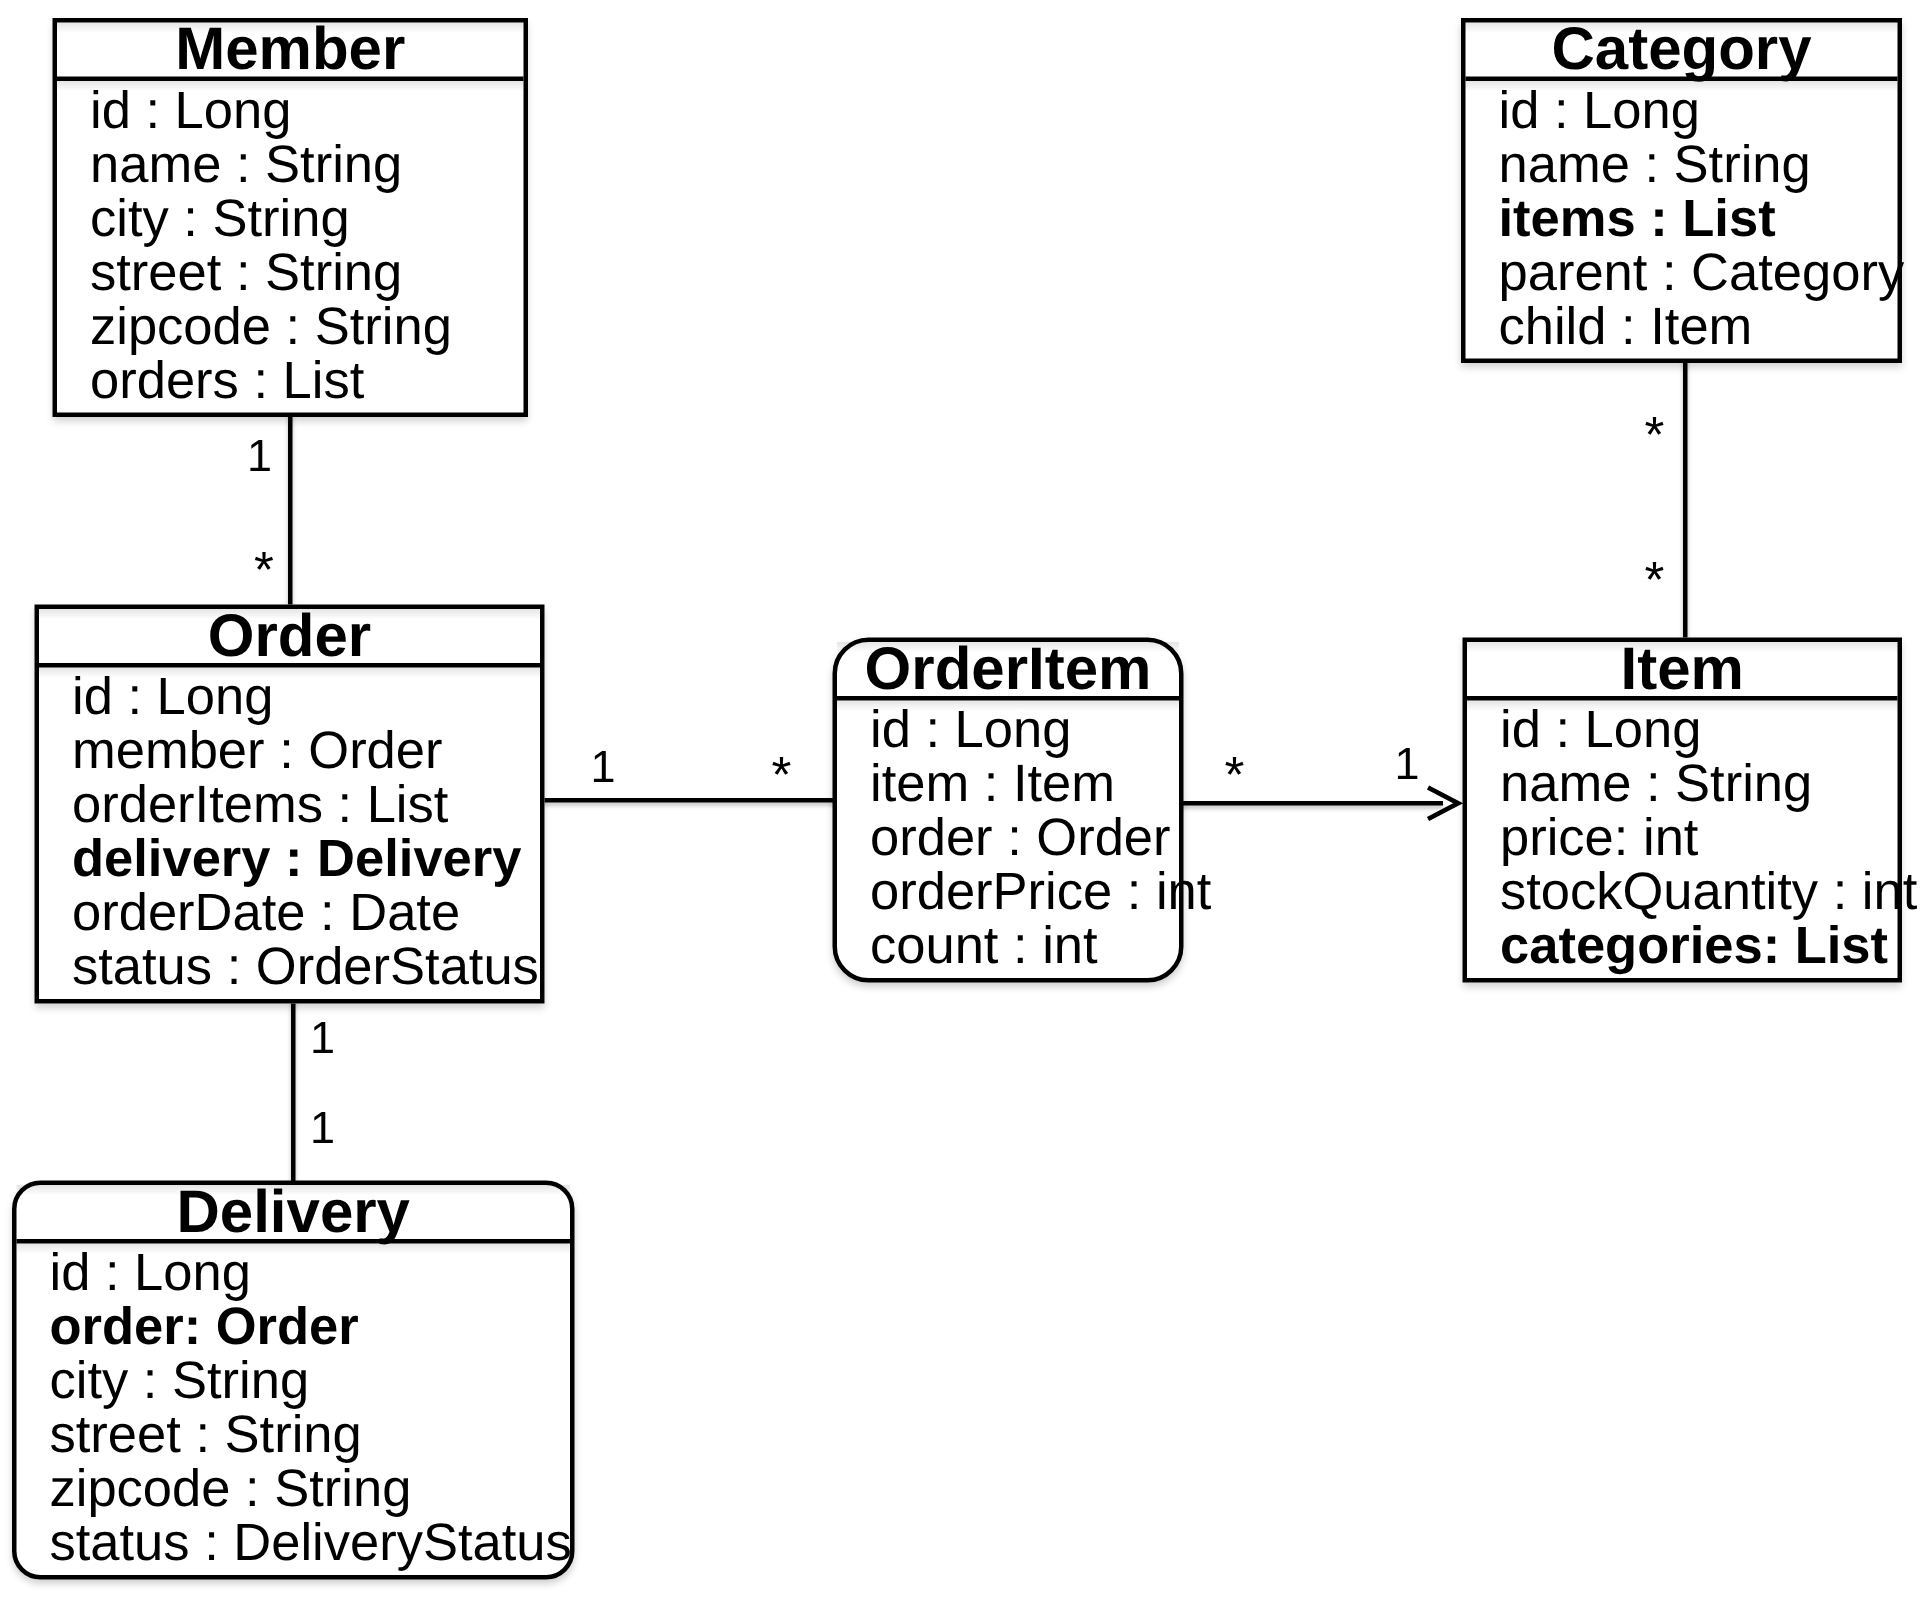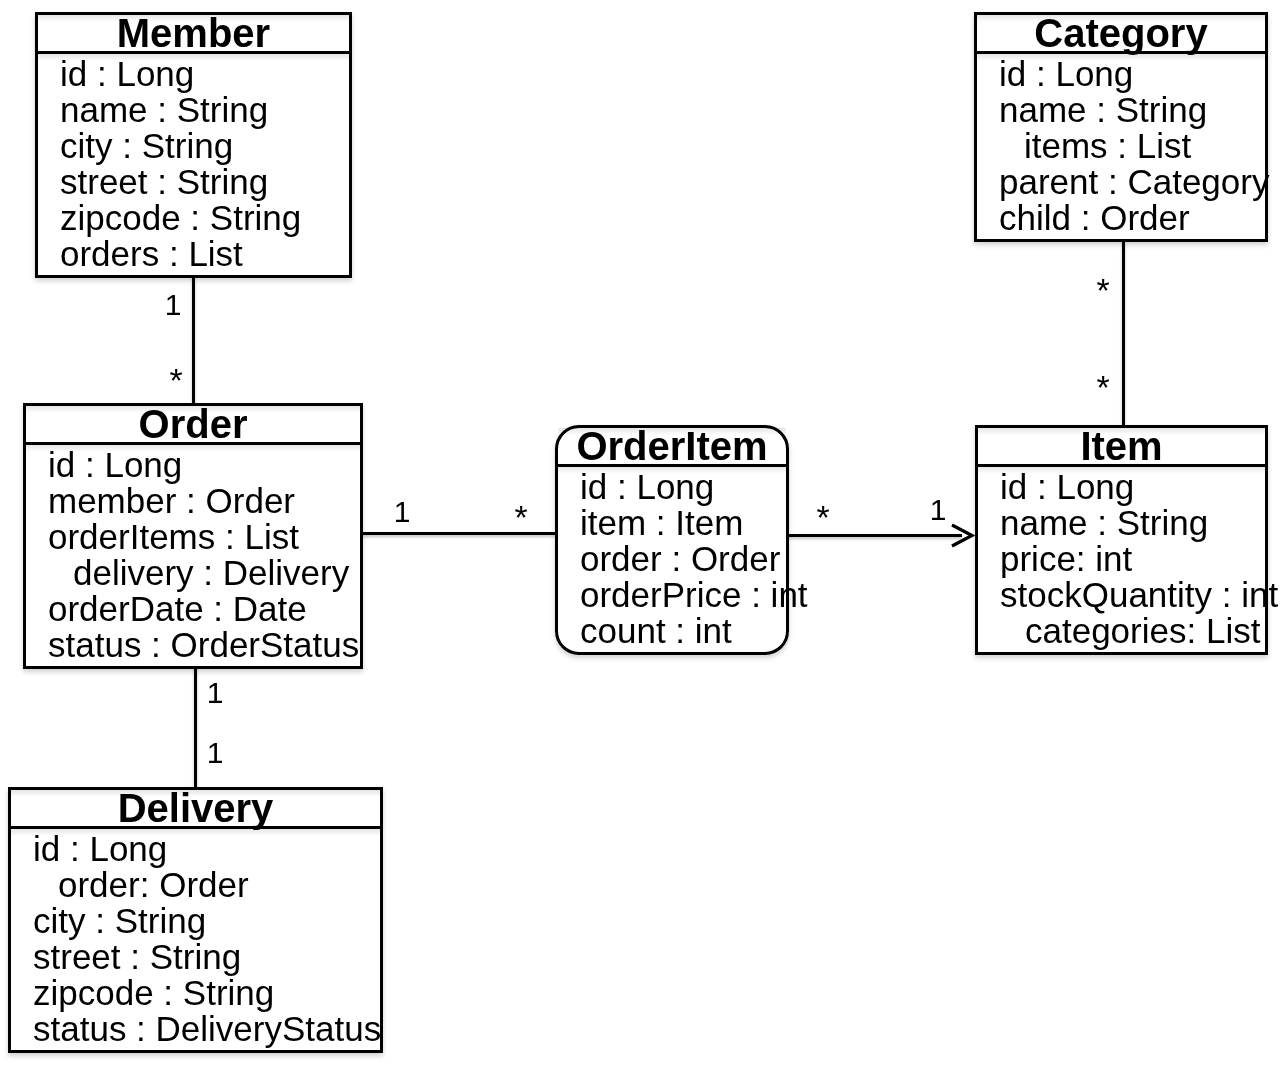--- a/index.html
+++ b/index.html
@@ -37,22 +37,21 @@
     background: linear-gradient(to bottom, rgba(0,0,0,0.10) 0px, rgba(0,0,0,0.0) 7px);
   }
   .uml-field {
     font-size: 35px;
     line-height: 36px;
     color: #000000;
     padding-left: 22px;
     white-space: nowrap;
   }
   .uml-field.bold {
-    font-weight: normal;
-    margin-left: 25px;
+    font-weight: bold;
   }
   .edge {
     position: absolute;
     background: #000000;
     z-index: 1;
     box-shadow: 0 2px 3px rgba(0,0,0,0.25);
   }
   .edge.v { width: 3px; }
   .edge.h { height: 3px; }
   .mult {
@@ -115,21 +114,21 @@
     </div>
   </div>
 
   <div class="uml-class" style="left:974px; top:12px; width:288px;">
     <div class="uml-class-title">Category</div>
     <div class="uml-class-fields">
       <div class="uml-field">id : Long</div>
       <div class="uml-field">name : String</div>
       <div class="uml-field bold">items : List</div>
       <div class="uml-field">parent : Category</div>
-      <div class="uml-field">child : Order</div>
+      <div class="uml-field">child : Item</div>
     </div>
   </div>
 
   <div class="uml-class" style="left:23px; top:403px; width:334px;">
     <div class="uml-class-title">Order</div>
     <div class="uml-class-fields">
       <div class="uml-field">id : Long</div>
       <div class="uml-field">member : Order</div>
       <div class="uml-field">orderItems : List</div>
       <div class="uml-field bold">delivery : Delivery</div>
@@ -153,21 +152,21 @@
     <div class="uml-class-title">Item</div>
     <div class="uml-class-fields">
       <div class="uml-field">id : Long</div>
       <div class="uml-field">name : String</div>
       <div class="uml-field">price: int</div>
       <div class="uml-field">stockQuantity : int</div>
       <div class="uml-field bold">categories: List</div>
     </div>
   </div>
 
-  <div class="uml-class" style="left:8px; top:787px; width:369px;">
+  <div class="uml-class" style="left:8px; top:787px; width:369px;border-radius:19px;">
     <div class="uml-class-title">Delivery</div>
     <div class="uml-class-fields">
       <div class="uml-field">id : Long</div>
       <div class="uml-field bold">order: Order</div>
       <div class="uml-field">city : String</div>
       <div class="uml-field">street : String</div>
       <div class="uml-field">zipcode : String</div>
       <div class="uml-field">status : DeliveryStatus</div>
     </div>
   </div>

